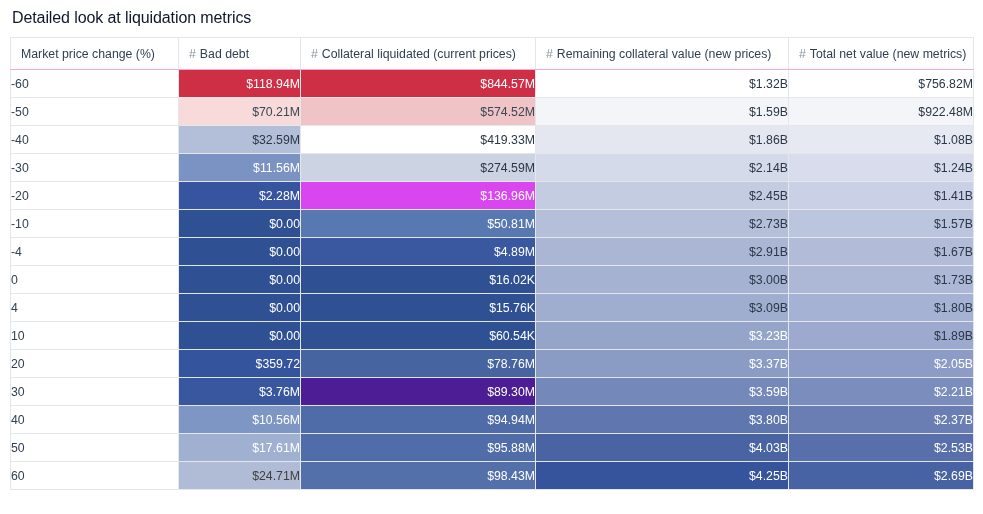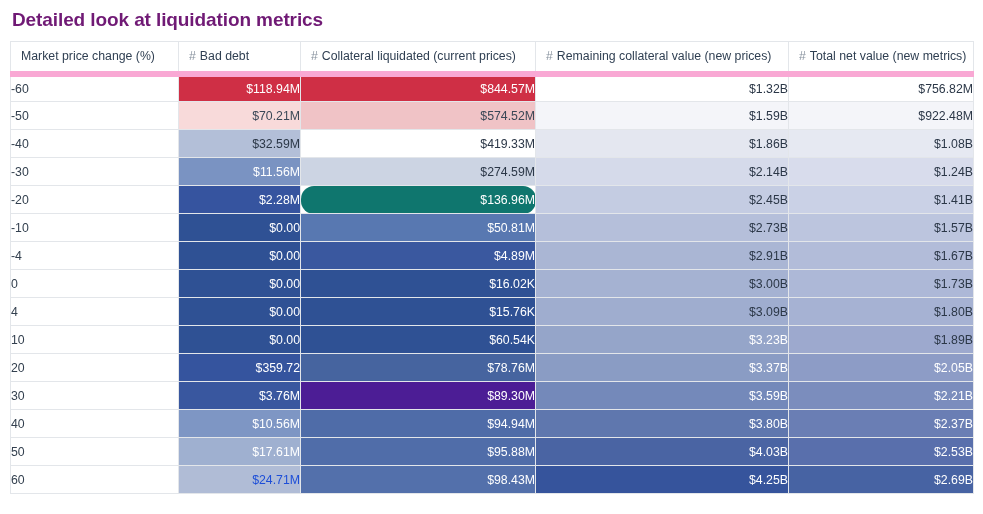--- a/index.html
+++ b/index.html
@@ -12,23 +12,23 @@
     font-family: "Liberation Sans", sans-serif;
   }
   #page {
     position: relative;
     width: 983px;
     height: 514px;
     overflow: hidden;
     background: #ffffff;
   }
   .title {
-    font-size: 19px;
-    font-weight: bold;
-    color: #701a75;
+    font-size: 16px;
+    font-weight: normal;
+    color: #0f172a;
     padding: 9px 0 10px 12px;
     letter-spacing: -0.1px;
   }
   table.metrics {
     border-collapse: collapse;
     width: 963px;
     margin-left: 10px;
     table-layout: fixed;
   }
   table.metrics th, table.metrics td {
@@ -38,21 +38,21 @@
     vertical-align: middle;
     border: 1px solid #e3e6ea;
   }
   table.metrics thead th {
     height: 32px;
     font-weight: normal;
     color: #2f3f52;
     text-align: left;
     padding-left: 10px;
     background: #ffffff;
-    border-bottom: 6px solid #f9a8d4;
+    border-bottom: 1px solid #f9a8d4;
   }
   .hash {
     color: #8a94a0;
     margin-right: 4px;
     font-weight: normal;
   }
   td.cat {
     text-align: left;
     padding-left: 10px;
     color: #33404f;
@@ -129,21 +129,21 @@
         <tr>
           <td class="cat">-30</td>
           <td class="num" style="background: rgb(122, 147, 194); color: rgb(255, 255, 255); padding-left: 12px;">$11.56M</td>
           <td class="num" style="background: rgb(204, 212, 227); color: rgb(43, 55, 71);">$274.59M</td>
           <td class="num" style="background: rgb(213, 218, 234); color: rgb(43, 55, 71);">$2.14B</td>
           <td class="num" style="background: rgb(216, 220, 236); color: rgb(43, 55, 71);">$1.24B</td>
         </tr>
         <tr>
           <td class="cat">-20</td>
           <td class="num" style="background: rgb(54, 84, 159); color: rgb(255, 255, 255);">$2.28M</td>
-          <td class="num" style="background: #0f766e; color: rgb(255, 255, 255); border-radius: 13px;">$136.96M</td>
+          <td class="num" style="background: #d946ef; color: rgb(255, 255, 255);">$136.96M</td>
           <td class="num" style="background: rgb(196, 204, 226); color: rgb(43, 55, 71);">$2.45B</td>
           <td class="num" style="background: rgb(202, 209, 230); color: rgb(43, 55, 71);">$1.41B</td>
         </tr>
         <tr>
           <td class="cat">-10</td>
           <td class="num" style="background: rgb(47, 81, 148); color: rgb(255, 255, 255);">$0.00</td>
           <td class="num" style="background: rgb(88, 120, 177); color: rgb(255, 255, 255);">$50.81M</td>
           <td class="num" style="background: rgb(181, 191, 218); color: rgb(43, 55, 71);">$2.73B</td>
           <td class="num" style="background: rgb(188, 197, 222); color: rgb(43, 55, 71);">$1.57B</td>
         </tr>
@@ -198,21 +198,21 @@
         </tr>
         <tr>
           <td class="cat">50</td>
           <td class="num" style="background: rgb(159, 176, 208); color: rgb(255, 255, 255);">$17.61M</td>
           <td class="num" style="background: rgb(80, 109, 169); color: rgb(255, 255, 255);">$95.88M</td>
           <td class="num" style="background: rgb(74, 100, 163); color: rgb(255, 255, 255);">$4.03B</td>
           <td class="num" style="background: rgb(89, 111, 172); color: rgb(255, 255, 255);">$2.53B</td>
         </tr>
         <tr>
           <td class="cat">60</td>
-          <td class="num" style="background: rgb(176, 188, 214); color: #1d4ed8;">$24.71M</td>
+          <td class="num" style="background: rgb(176, 188, 214); color: #404040;">$24.71M</td>
           <td class="num" style="background: rgb(83, 112, 171); color: rgb(255, 255, 255);">$98.43M</td>
           <td class="num" style="background: rgb(54, 84, 156); color: rgb(255, 255, 255);">$4.25B</td>
           <td class="num" style="background: rgb(71, 99, 163); color: rgb(255, 255, 255);">$2.69B</td>
         </tr>
       </tbody>
   </table>
 
 </div>
 
 </body></html>

